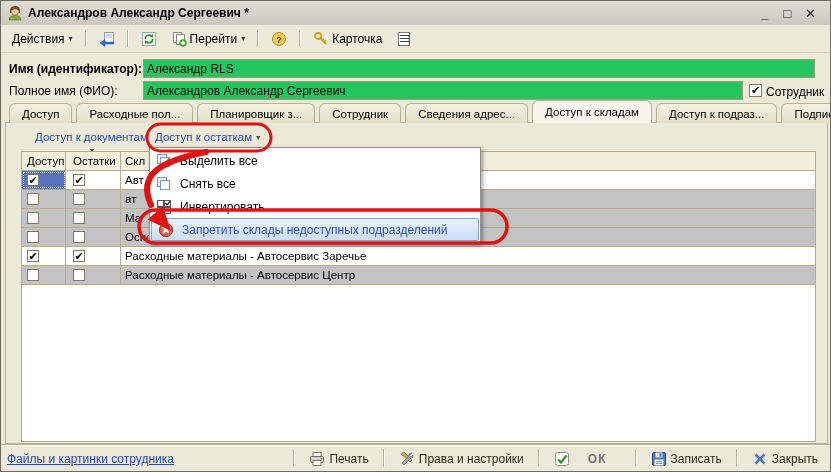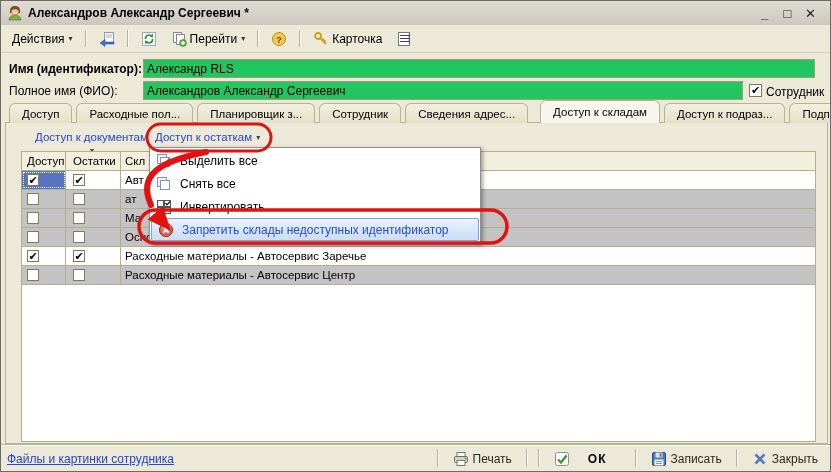--- a/index.html
+++ b/index.html
@@ -46,21 +46,21 @@
     font-size:11px;line-height:11px;text-align:center;color:#000;font-weight:bold;
   }
   
   .tabs{position:absolute;left:8px;top:100px;height:22px;display:flex;align-items:flex-end;gap:4px;z-index:3;}
   .tab{
     height:19px;padding:0 12px;display:flex;align-items:center;
     background:linear-gradient(#f3f0e2,#e4dfc8);
     border:1px solid #b9b394;border-bottom:none;border-radius:6px 6px 0 0;
     font-size:11.5px;white-space:nowrap;
   }
-  .tab.active{height:22px;background:#f8f6ec;position:relative;z-index:4;margin-left:8px;}
+  .tab.active{height:22px;background:#f8f6ec;position:relative;z-index:4;}
   .tabpanel{
     position:absolute;left:4px;top:121px;width:823px;height:322px;
     background:#ece9d8;border:1px solid #b9b394;box-sizing:border-box;z-index:1;
   }
   
   .linkbtn{position:absolute;color:#2646c8;font-size:11.5px;white-space:nowrap;display:flex;align-items:center;gap:3px;z-index:2;}
   .linkbtn .dd-arrow{color:#444;}
   
   .whtable{
     position:absolute;left:20px;top:150px;width:795px;height:291px;
@@ -90,21 +90,21 @@
     background:linear-gradient(#e9f2fc,#cadef6);
     border:1px solid #7da1d4;border-radius:2px;box-sizing:border-box;margin:0 1px;
     color:#2b4bc8;
   }
   
   .footline{position:absolute;left:0;top:443px;width:100%;height:1px;background:#b9b394;box-shadow:0 1px 0 #fbfaf4;}
   .footer{position:absolute;left:0;top:445px;width:100%;height:26px;display:flex;align-items:center;box-sizing:border-box;padding:0 6px;}
   .files-link{color:#2646c8;text-decoration:underline;font-size:12px;white-space:nowrap;}
   .foot-right{margin-left:auto;display:flex;align-items:flex-start;gap:6px;}
   .foot-btn{display:flex;align-items:center;gap:4px;padding:2px 6px;white-space:nowrap;color:#2e2a1c;}
-  .foot-btn.okbtn b{color:#000000;letter-spacing:1px;padding:0 14px;}
+  .foot-btn.okbtn b{color:#737373;letter-spacing:1px;padding:0 14px;}
   .foot-sep{width:1px;height:18px;background:#b6b0a0;border-right:1px solid #fbfaf4;margin:0 2px;}
   
   .anno{position:absolute;left:0;top:0;width:831px;height:472px;pointer-events:none;z-index:20;}
 </style>
 </head>
 <body>
 
 <div class="window">
 
   <div class="titlebar">
@@ -312,39 +312,46 @@
         <rect x="8.5" y="8.5" width="6" height="6" fill="#fff" stroke="#555"></rect>
       </svg>
       <span class="mi-label">Инвертировать</span>
     </div>
     <div class="menu-item hl">
       <svg class="icon16" viewBox="0 0 16 16">
         <circle cx="8" cy="8" r="6.6" fill="#e25a4c" stroke="#a92c1e"></circle>
         <circle cx="8" cy="6" r="5" fill="#ec8a7e" opacity="0.55"></circle>
         <path d="M5.2 5.2 L10.8 10.8 M10.8 5.2 L5.2 10.8" stroke="#fff" stroke-width="1.8"></path>
       </svg>
-      <span class="mi-label">Запретить склады недоступных идентификатор</span>
+      <span class="mi-label">Запретить склады недоступных подразделений</span>
     </div>
   </div>
 
   <div class="footline"></div>
   <div class="footer">
     <a href="#" class="files-link">Файлы и картинки сотрудника</a>
     <div class="foot-right">
       <span class="foot-sep"></span>
       <span class="foot-btn">
         <svg class="icon16" viewBox="0 0 16 16">
           <rect x="4" y="1.5" width="8" height="4" fill="#fff" stroke="#777"></rect>
           <rect x="1.5" y="5.5" width="13" height="6" rx="1" fill="#d7d3c7" stroke="#6f6b5e"></rect>
           <rect x="4" y="9.5" width="8" height="5" fill="#fff" stroke="#777"></rect>
           <circle cx="12.5" cy="7.5" r="0.9" fill="#3f9a3f"></circle>
         </svg>
         <span>Печать</span>
       </span>
       <span class="foot-sep"></span>
+      <span class="foot-btn">
+        <svg class="icon16" viewBox="0 0 16 16">
+          <path d="M2 3 L5 1 L13 9 L11 11 Z" fill="#c9a04a" stroke="#7c5c1e" stroke-width="0.6"></path>
+          <path d="M13 2 A3 3 0 0 0 9.5 5.5 L3 12 L5 14 L11.5 7.5 A3 3 0 0 0 14 4 L12 6 L10.5 4.5 Z" fill="#9aa4ae" stroke="#5a636d" stroke-width="0.6"></path>
+        </svg>
+        <span>Права и настройки</span>
+      </span>
       <span class="foot-sep"></span>
       <span class="foot-btn okbtn">
         <svg class="icon16" viewBox="0 0 16 16">
           <rect x="1.5" y="1.5" width="13" height="13" rx="2" fill="#fff" stroke="#8f8f8f"></rect>
           <path d="M4 8.5 L7 11.5 L12.5 4.5" fill="none" stroke="#2f9a2f" stroke-width="2.2"></path>
         </svg>
         <b>ОК</b>
       </span>
       <span class="foot-sep"></span>
       <span class="foot-btn">

